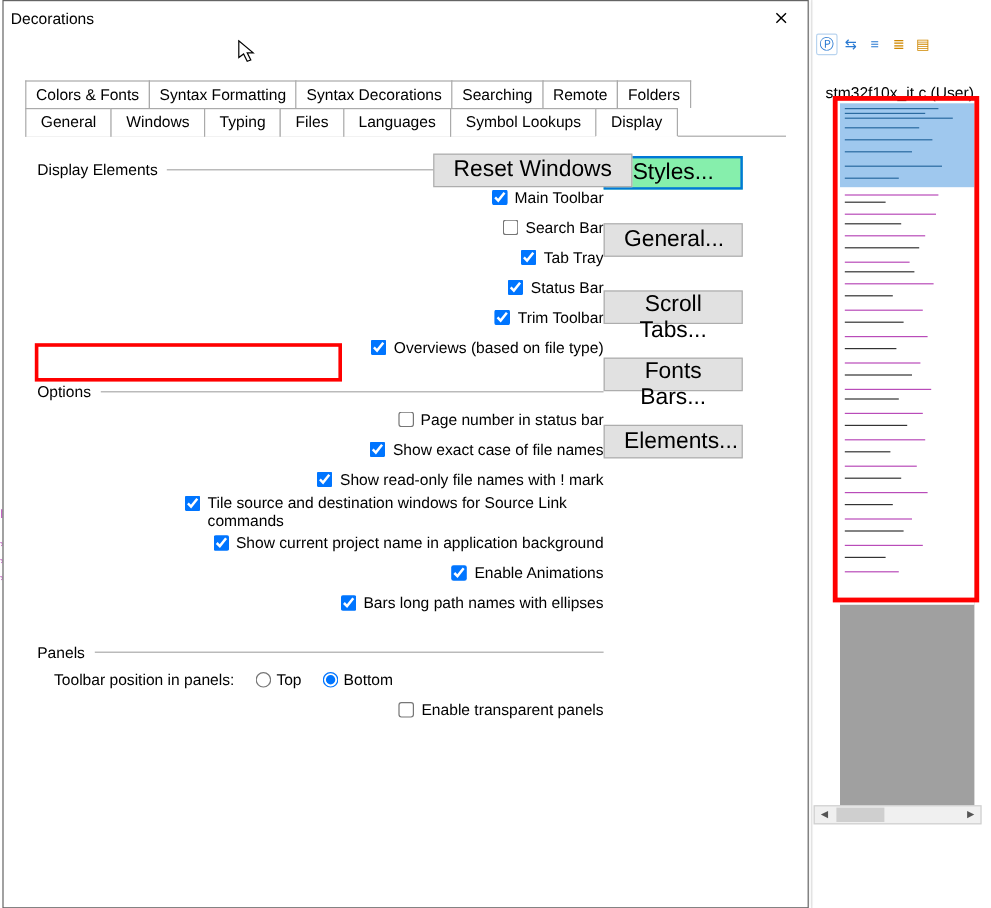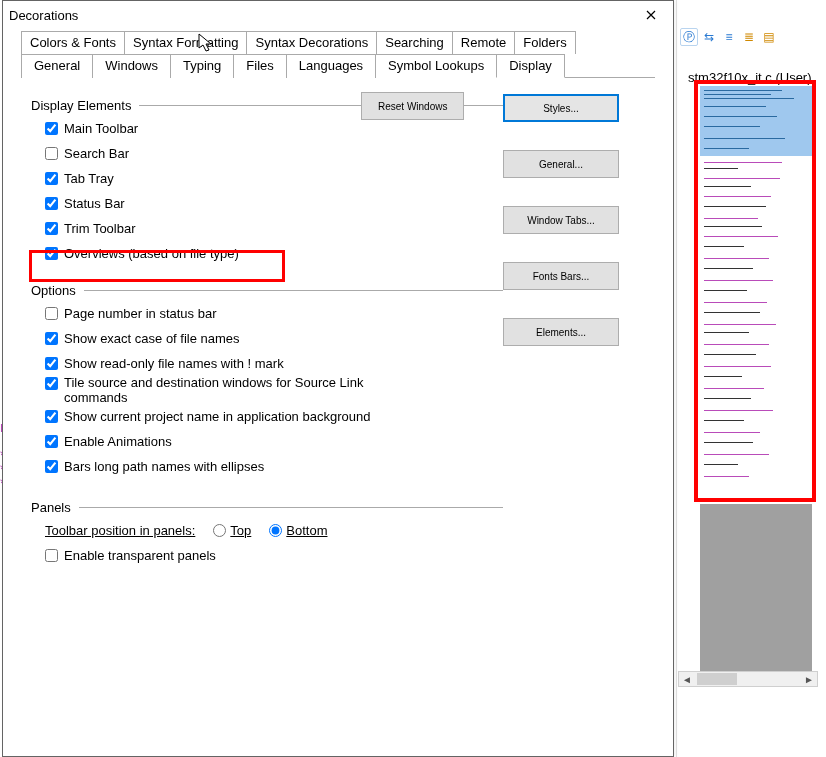--- a/index.html
+++ b/index.html
@@ -61,21 +61,21 @@
   }
   .tab {
     padding: 3px 12px 4px 12px;
     border: 1px solid #aaa;
     border-bottom: none;
     margin-right: -1px;
     background: #fff;
     font-size: 13px;
     white-space: nowrap;
   }
-  .tab-row.first .tab { padding-left:8px; padding-right:8px; }
+  .tab-row.first .tab { padding-left:8px; padding-right:8px;margin-top:36px; }
   .tab.active {
     border-bottom: 1px solid #fff;
     position: relative;
     z-index: 2;
     background:#fff;
   }
   .tab-panel-line {
     border-top: 1px solid #aaa;
     margin-top: -1px;
   }
@@ -90,52 +90,52 @@
   }
   .group-header .gh-label { white-space:nowrap;text-align:right; }
   .group-header .gh-line { flex:1; height:1px; background:#aaa; }
   .row { display:flex; }
   .left-col { flex:1; }
   .right-col { width: 150px; display:flex; flex-direction:column; gap:28px; padding-top:2px; align-items:stretch; }
   .cb {
     display:flex; align-items:center; gap:6px;
     margin: 4px 0 10px 14px;
     font-size: 13px;
+    justify-content: flex-end;
   }
   .cb.tight { margin-top:0; margin-bottom:4px; }
   .cb input { width:13px; height:13px; margin:0; }
   .btn {
     height: 28px;
     padding: 0 16px;
     background: #e1e1e1;
     border: 1px solid #adadad;
-    font-size: 10px;
+    font-size: 19px;
     font-family: inherit;
   }
   .btn.styles {
-    background:#e5e5e5;
+    background:#86efac;
     border: 2px solid #0078d7;
     width: 116px;
   }
   .btn.sq { width: 116px; }
   .reset-btn-pos {
     position:absolute;
     left: 358px; top: 14px;
   }
   .red-box {
     position:absolute;
     left: 26px; top: 172px;
     width: 256px; height: 32px;
     border: 3px solid #ff0000;
     pointer-events:none;
   }
   .radio-row {
     display:flex; align-items:center; gap:18px;
     margin: 6px 0 10px 14px;
-    text-decoration: underline;
   }
   .radio-opt { display:flex; align-items:center; gap:4px; }
   .radio-opt input { margin:0; }
 
   
   .editor-bg {
     position:absolute;
     left: 676px; top: 0;
     right: 0; bottom: 0;
     background:#fff;
@@ -386,21 +386,21 @@
         </div>
         <label class="cb">
             <input type="checkbox" style="">
             <span>Enable transparent panels</span>
           </label>
       </div>
 
       <div class="right-col">
         <button class="btn styles">Styles...</button>
         <button class="btn sq">General...</button>
-        <button class="btn sq">Window Tabs...</button>
+        <button class="btn sq">Scroll Tabs...</button>
         <button class="btn sq">Fonts Bars...</button>
         <button class="btn sq">Elements...</button>
       </div>
     </div>
 
     <div class="red-box"></div>
   </div>
 </div>
 
 </body></html>

